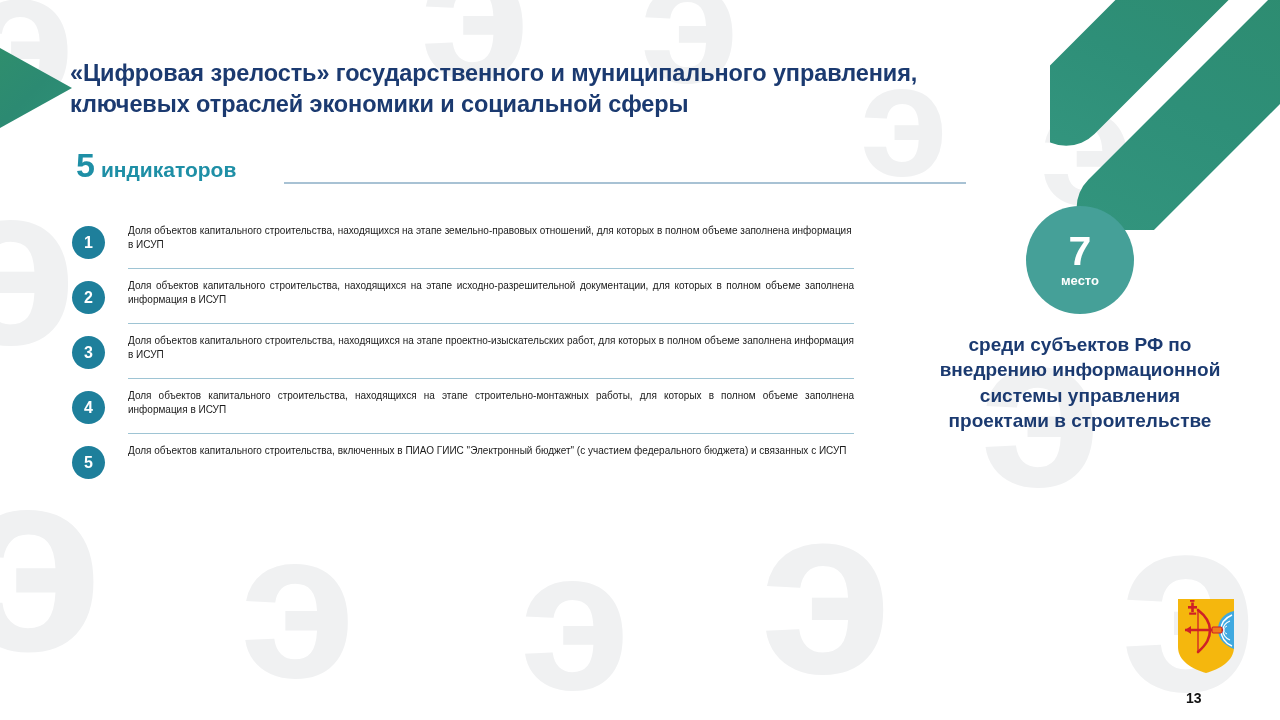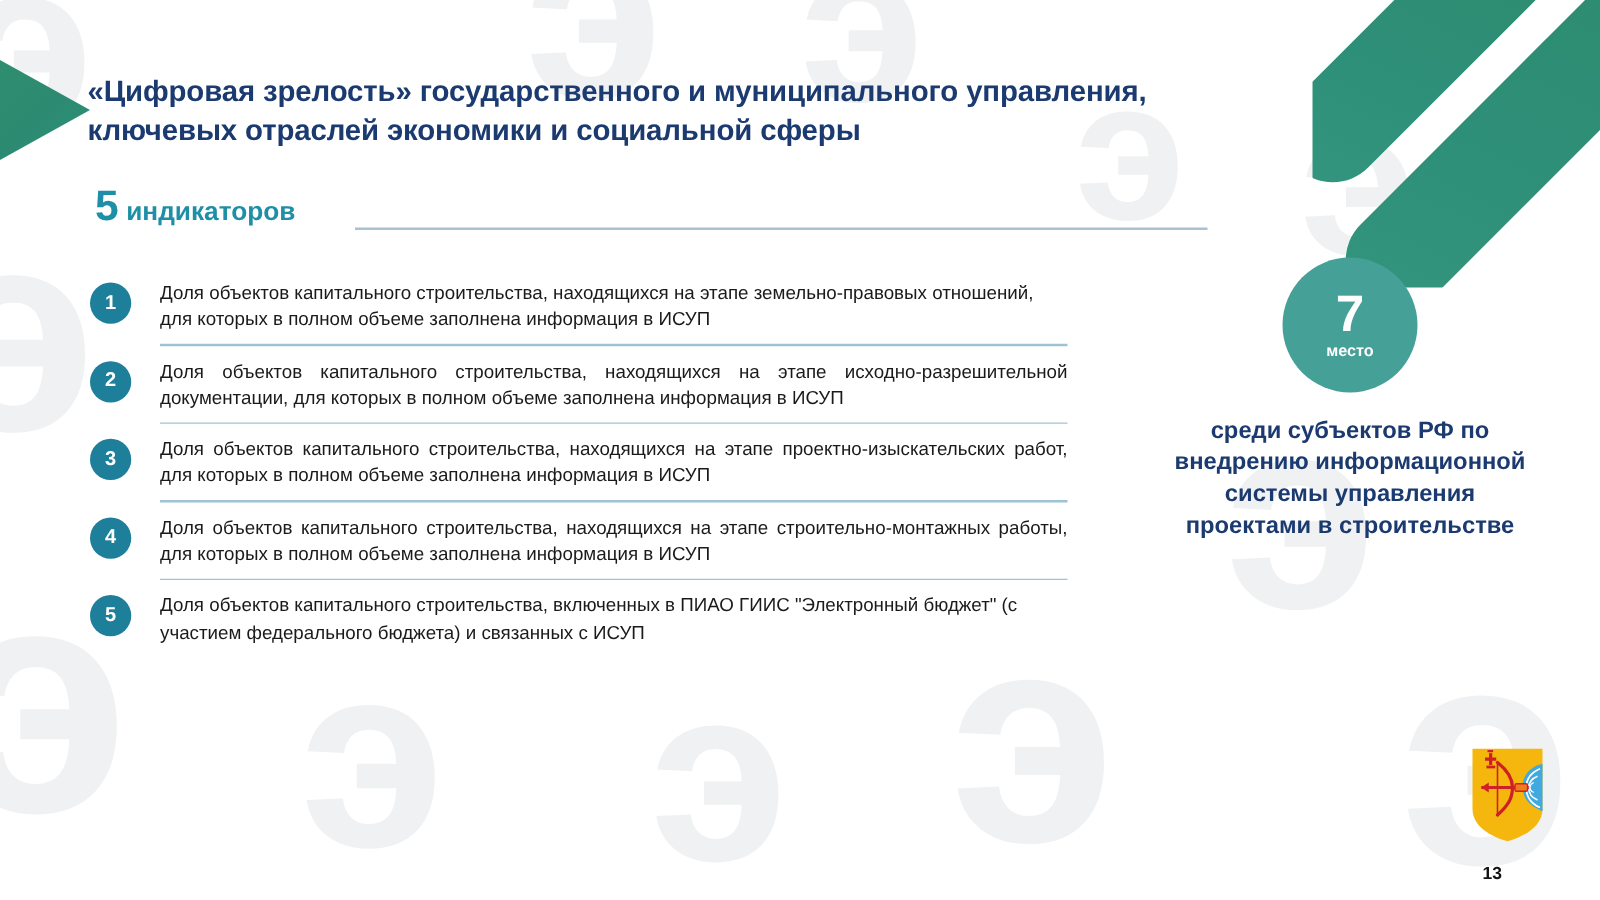--- a/index.html
+++ b/index.html
@@ -173,21 +173,21 @@
     font-size: 16px;
     font-weight: 700;
     display: flex;
     align-items: center;
     justify-content: center;
     margin-top: 2px;
   }
   .row-text {
     margin-left: 23px;
     color: #1a1a1a;
-    font-size: 15px;
+    font-size: 10px;
     line-height: 1.42;
     text-align: justify;
     flex: 1 1 auto;
   }
   .row-text.nojust { text-align: left; }
 
   
   .rank-panel {
     position: absolute;
     left: 930px;

